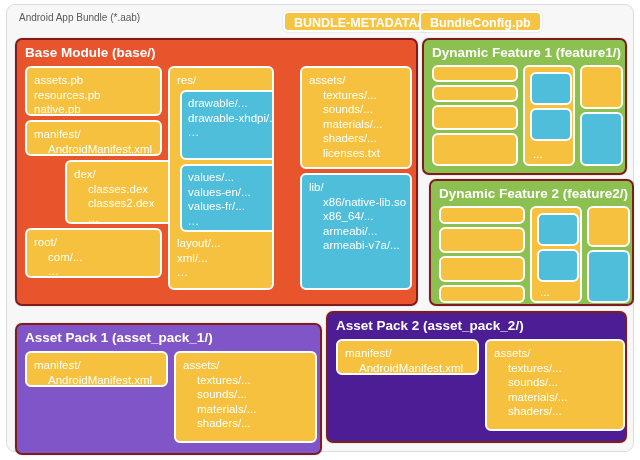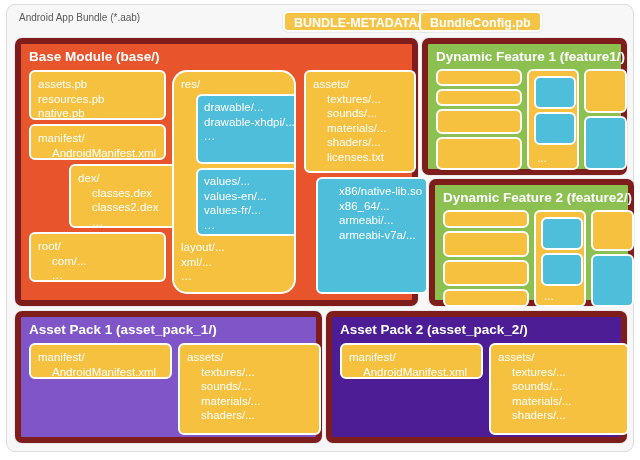--- a/index.html
+++ b/index.html
@@ -57,21 +57,21 @@
     white-space: nowrap;
     box-shadow: 0 0 0 1px rgba(0,0,0,0.04);
   }
   #badge-bundle-metadata { left: 276px; }
   #badge-bundle-config  { left: 412px; }
 
   
   .panel {
     position: absolute;
     border-radius: 7px;
-    border: 6px solid #7f1d1d;
+    border: 2px solid #7f1d1d;
     box-sizing: border-box;
     box-shadow: 0 0 0 1px rgba(0,0,0,0.05);
   }
   .panel-title {
     position: absolute;
     left: 8px;
     top: 5px;
     color: #ffffff;
     font-size: 13.5px;
     font-weight: bold;
@@ -87,21 +87,21 @@
     left: 415px; top: 33px;
     width: 205px; height: 137px;
     background: #8cc152;
   }
   #feature2 {
     left: 422px; top: 174px;
     width: 205px; height: 127px;
     background: #8cc152;
   }
   #asset-pack-1 {
-    left: 8px; top: 306px;
+    left: 8px; top: 318px;
     width: 307px; height: 132px;
     background: #8055c8;
   }
   #asset-pack-2 {
     left: 319px; top: 306px;
     width: 301px; height: 132px;
     background: #4c1d95;
   }
 
   
@@ -109,36 +109,36 @@
     position: absolute;
     border-radius: 6px;
     border: 2px solid #ffffff;
     box-sizing: border-box;
     color: #ffffff;
     font-size: 11.5px;
     line-height: 14.5px;
     overflow: hidden;
   }
   .box.yellow { background: #f5c13f; }
-  .box.blue   { background: #4fbedb; margin-left: 12px; }
+  .box.blue   { background: #4fbedb; }
   .box-lines {
     padding: 5px 7px 0 7px;
   }
   .ln  { white-space: nowrap; }
   .ln.indent  { padding-left: 14px; }
   .ln.dots    { letter-spacing: 0.5px; }
 
   
   #bm-pb       { left: 8px;  top: 26px;  width: 137px; height: 50px; }
   #bm-manifest { left: 8px;  top: 80px;  width: 137px; height: 36px; }
   #bm-dex      { left: 8px;  top: 120px; width: 137px; height: 64px; margin-left: 40px; }
   #bm-root     { left: 8px;  top: 188px; width: 137px; height: 50px; }
 
   
-  #bm-res         { left: 151px; top: 26px; width: 124px; height: 224px; border-radius: 15px; }
+  #bm-res         { left: 151px; top: 26px; width: 106px; height: 224px; }
   #bm-res-drawable{ left: 10px;  top: 22px; width: 108px; height: 70px; }
   #bm-res-values  { left: 10px;  top: 96px; width: 108px; height: 68px; }
   #bm-res-tail    { position:absolute; left: 7px; top: 168px; }
 
   
   #bm-assets { left: 283px; top: 26px; width: 112px; height: 103px; }
   #bm-lib    { left: 283px; top: 133px; width: 112px; height: 117px; }
 
   
   .ap-manifest { left: 8px;  top: 26px; width: 143px; height: 36px; }
@@ -242,20 +242,21 @@
         <div class="ln indent">textures/...</div>
         <div class="ln indent">sounds/...</div>
         <div class="ln indent">materials/...</div>
         <div class="ln indent">shaders/...</div>
         <div class="ln indent">licenses.txt</div>
       </div>
     </div>
 
     <div class="box blue" id="bm-lib">
       <div class="box-lines">
+        <div class="ln">lib/</div>
         <div class="ln indent">x86/native-lib.so</div>
         <div class="ln indent">x86_64/...</div>
         <div class="ln indent">armeabi/...</div>
         <div class="ln indent">armeabi-v7a/...</div>
       </div>
     </div>
   </div>
 
   <div class="panel" id="feature1">
     <div class="panel-title">Dynamic Feature 1 (feature1/)</div>

